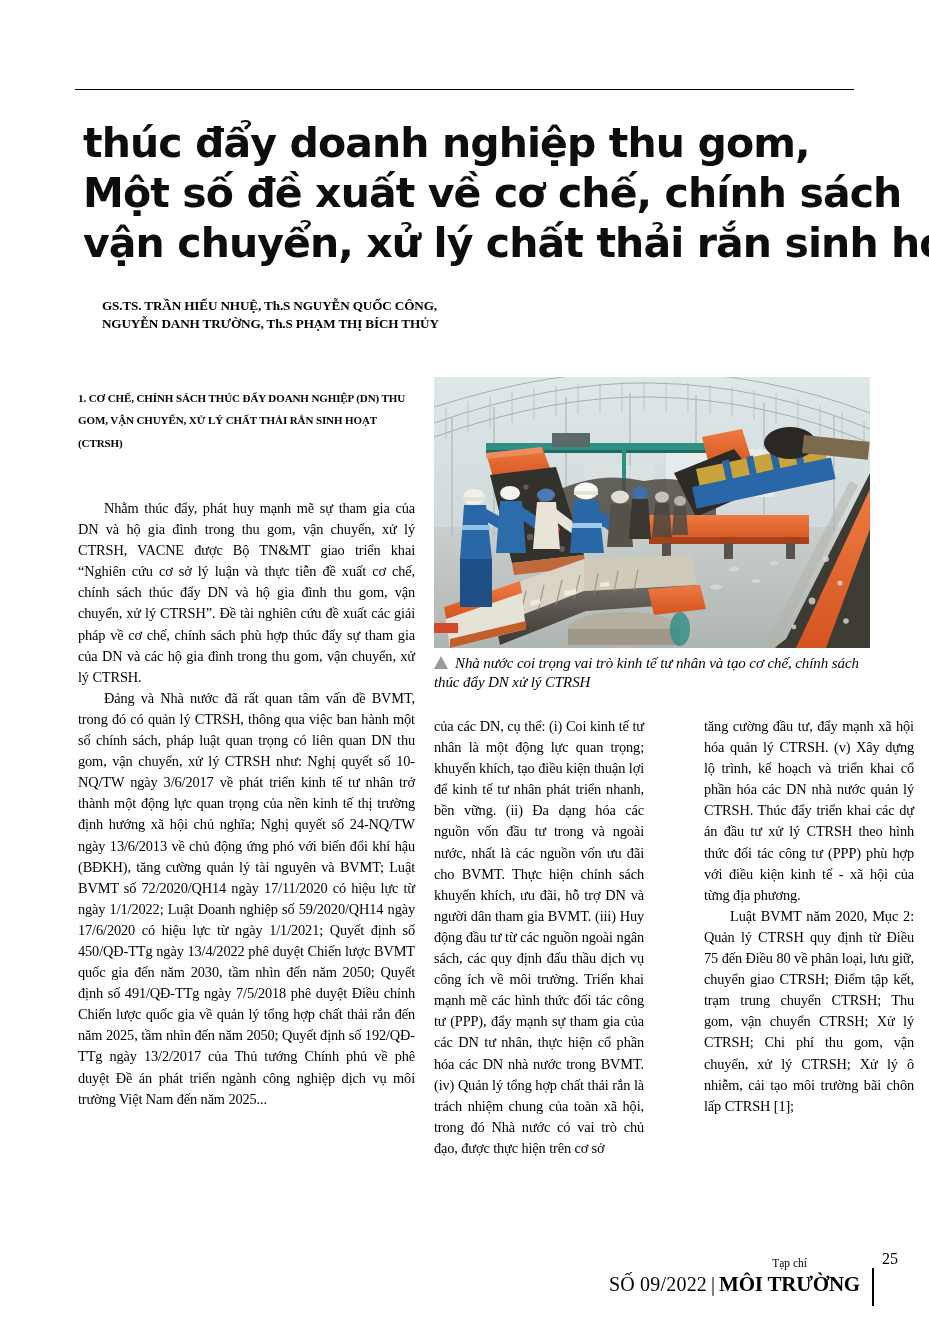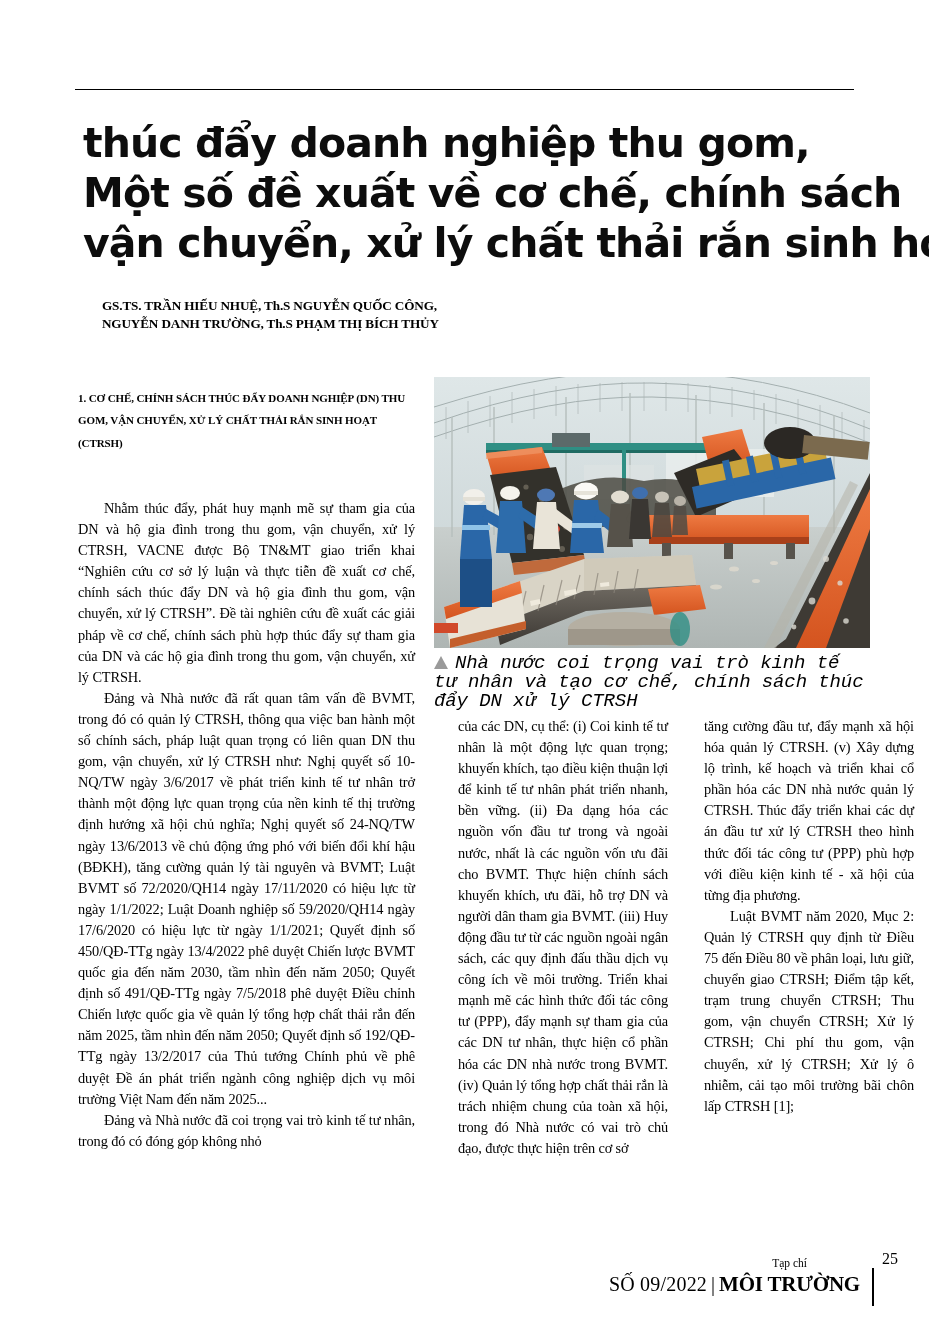--- a/index.html
+++ b/index.html
@@ -100,23 +100,23 @@
     width: 436px; height: 271px;
     overflow: hidden;
     background: #b9c3c6;
   }
   .photo svg { display: block; }
 
   .caption {
     position: absolute;
     left: 434px; top: 654px;
     width: 436px;
-    font-family: Liberation Mono, monospace;
+    font-family: Liberation Serif, serif;
     font-style: italic;
-    font-size: 19px;
+    font-size: 15px;
     line-height: 19px;
     letter-spacing: -0.1px;
   }
   .captri {
     display: inline-block;
     width: 0; height: 0;
     border-left: 7.5px solid transparent;
     border-right: 7.5px solid transparent;
     border-bottom: 13px solid #9a9a9a;
     vertical-align: -1px;
@@ -134,21 +134,21 @@
     letter-spacing: -0.12px;
     hyphens: none;
   }
   .col p {
     margin: 0;
     text-indent: 26px;
   }
   .col p.noind { text-indent: 0; }
 
   #col1 { left: 78px; top: 498px;  width: 337px; }
-  #col2 { left: 434px; top: 716px; width: 210px; margin-left: 24px; }
+  #col2 { left: 434px; top: 716px; width: 210px; }
   #col3 { left: 660px; top: 716px; width: 210px; margin-left: 44px; }
 
   
   .footer {
     position: absolute;
     left: 560px; top: 1272px;
     width: 300px;
     text-align: right;
     font-family: "Liberation Serif", "DejaVu Serif", serif;
     white-space: nowrap;
@@ -434,21 +434,20 @@
     </svg>
   </div>
 
   <div class="caption">
     <span class="captri"></span><span>Nhà nước coi trọng vai trò kinh tế tư nhân và tạo cơ chế, chính sách thúc đẩy DN xử lý CTRSH</span>
   </div>
 
   <div class="col" id="col1">
     <p>Nhằm thúc đẩy, phát huy mạnh mẽ sự tham gia của DN và hộ gia đình trong thu gom, vận chuyển, xử lý CTRSH, VACNE được Bộ TN&amp;MT giao triển khai “Nghiên cứu cơ sở lý luận và thực tiễn đề xuất cơ chế, chính sách thúc đẩy DN và hộ gia đình thu gom, vận chuyển, xử lý CTRSH”. Đề tài nghiên cứu đề xuất các giải pháp về cơ chế, chính sách phù hợp thúc đẩy sự tham gia của DN và các hộ gia đình trong thu gom, vận chuyển, xử lý CTRSH.</p>
     <p>Đảng và Nhà nước đã rất quan tâm vấn đề BVMT, trong đó có quản lý CTRSH, thông qua việc ban hành một số chính sách, pháp luật quan trọng có liên quan DN thu gom, vận chuyển, xử lý CTRSH như: Nghị quyết số 10-NQ/TW ngày 3/6/2017 về phát triển kinh tế tư nhân trở thành một động lực quan trọng của nền kinh tế thị trường định hướng xã hội chủ nghĩa; Nghị quyết số 24-NQ/TW ngày 13/6/2013 về chủ động ứng phó với biến đổi khí hậu (BĐKH), tăng cường quản lý tài nguyên và BVMT; Luật BVMT số 72/2020/QH14 ngày 17/11/2020 có hiệu lực từ ngày 1/1/2022; Luật Doanh nghiệp số 59/2020/QH14 ngày 17/6/2020 có hiệu lực từ ngày 1/1/2021; Quyết định số 450/QĐ-TTg ngày 13/4/2022 phê duyệt Chiến lược BVMT quốc gia đến năm 2030, tầm nhìn đến năm 2050; Quyết định số 491/QĐ-TTg ngày 7/5/2018 phê duyệt Điều chỉnh Chiến lược quốc gia về quản lý tổng hợp chất thải rắn đến năm 2025, tầm nhìn đến năm 2050; Quyết định số 192/QĐ-TTg ngày 13/2/2017 của Thủ tướng Chính phủ về phê duyệt Đề án phát triển ngành công nghiệp dịch vụ môi trường Việt Nam đến năm 2025...</p>
-    <p>Đảng và Nhà nước đã coi trọng vai trò kinh tế tư nhân, trong đó có đóng góp không nhỏ</p>
   </div>
 
   <div class="col" id="col2">
     <p class="noind">của các DN, cụ thể: (i) Coi kinh tế tư nhân là một động lực quan trọng; khuyến khích, tạo điều kiện thuận lợi để kinh tế tư nhân phát triển nhanh, bền vững. (ii) Đa dạng hóa các nguồn vốn đầu tư trong và ngoài nước, nhất là các nguồn vốn ưu đãi cho BVMT. Thực hiện chính sách khuyến khích, ưu đãi, hỗ trợ DN và người dân tham gia BVMT. (iii) Huy động đầu tư từ các nguồn ngoài ngân sách, các quy định đấu thầu dịch vụ công ích về môi trường. Triển khai mạnh mẽ các hình thức đối tác công tư (PPP), đẩy mạnh sự tham gia của các DN tư nhân, thực hiện cổ phần hóa các DN nhà nước trong BVMT. (iv) Quản lý tổng hợp chất thải rắn là trách nhiệm chung của toàn xã hội, trong đó Nhà nước có vai trò chủ đạo, được thực hiện trên cơ sở</p>
   </div>
 
   <div class="col" id="col3">
     <p class="noind">tăng cường đầu tư, đẩy mạnh xã hội hóa quản lý CTRSH. (v) Xây dựng lộ trình, kế hoạch và triển khai cổ phần hóa các DN nhà nước quản lý CTRSH. Thúc đẩy triển khai các dự án đầu tư xử lý CTRSH theo hình thức đối tác công tư (PPP) phù hợp với điều kiện kinh tế - xã hội của từng địa phương.</p>
     <p>Luật BVMT năm 2020, Mục 2: Quản lý CTRSH quy định từ Điều 75 đến Điều 80 về phân loại, lưu giữ, chuyển giao CTRSH; Điểm tập kết, trạm trung chuyển CTRSH; Thu gom, vận chuyển CTRSH; Xử lý CTRSH; Chi phí thu gom, vận chuyển, xử lý CTRSH; Xử lý ô nhiễm, cải tạo môi trường bãi chôn lấp CTRSH [1];</p>
   </div>

